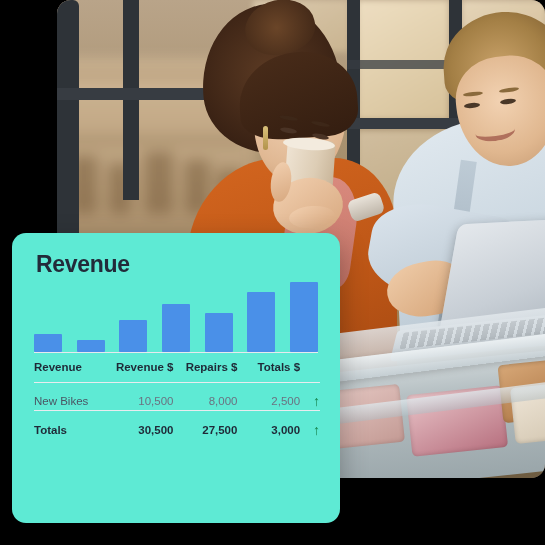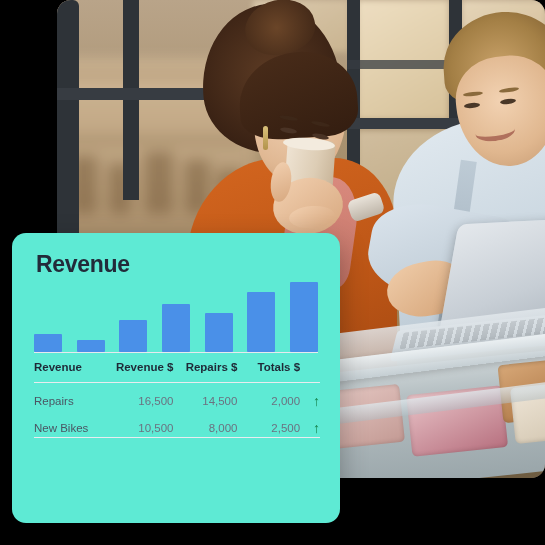--- a/index.html
+++ b/index.html
@@ -370,32 +370,32 @@
         <th class="c-num">Repairs $</th>
         <th class="c-num">Totals $</th>
         <th class="c-arrow"></th>
       </tr>
     </thead>
     <tbody id="tbody">
         <tr class="sep">
           <td colspan="5"></td>
         </tr>
         <tr class="body-row">
-          <td class="c-name">Repairs</td>
-          <td class="c-num">16,500</td>
-          <td class="c-num">14,500</td>
-          <td class="c-num">2,000</td>
-          <td class="c-arrow"><span class="arrow up" style="color: rgb(21, 128, 74);">↑</span></td>
-        </tr>
-        <tr class="body-row">
           <td class="c-name">New Bikes</td>
           <td class="c-num">10,500</td>
           <td class="c-num">8,000</td>
           <td class="c-num">2,500</td>
           <td class="c-arrow"><span class="arrow up" style="color: rgb(21, 128, 74);">↑</span></td>
         </tr>
         <tr class="sep">
           <td colspan="5"></td>
         </tr>
+        <tr class="totals-row">
+          <td class="c-name">Totals</td>
+          <td class="c-num">30,500</td>
+          <td class="c-num">27,500</td>
+          <td class="c-num">3,000</td>
+          <td class="c-arrow"><span class="arrow up" style="color: rgb(21, 128, 74);">↑</span></td>
+        </tr>
       </tbody>
   </table>
 
 </div>
 
 </body></html>

